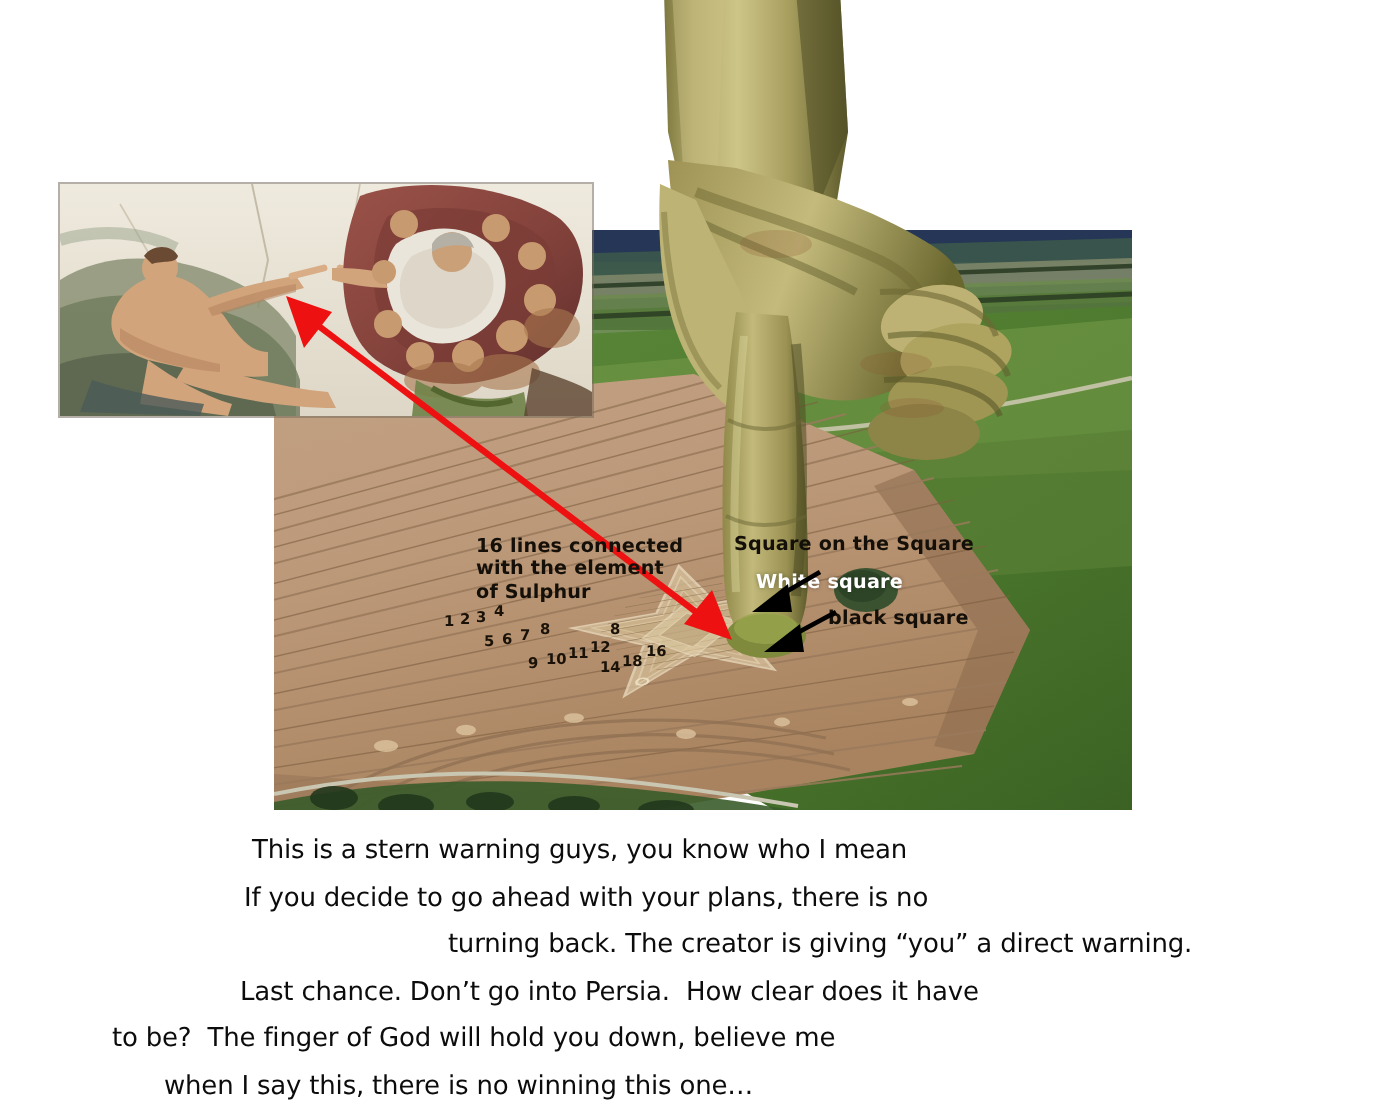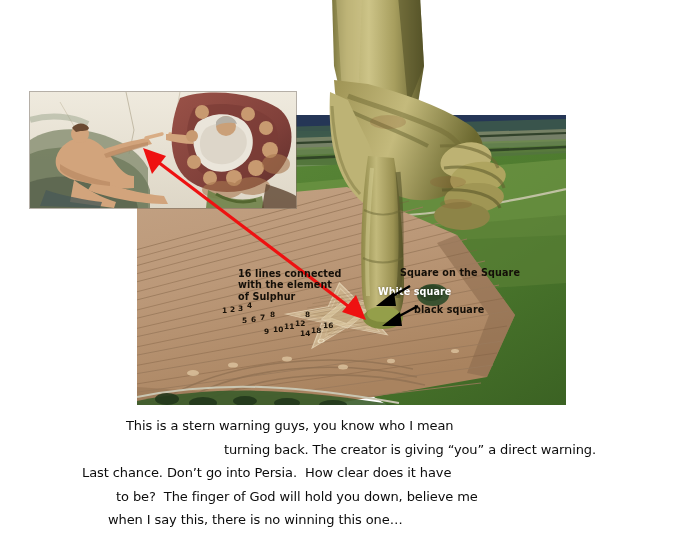--- a/index.html
+++ b/index.html
@@ -23,42 +23,42 @@
 
   
   .redarrow{position:absolute;left:130px;top:138px;width:250px;height:195px;}
 
   
   .fld{position:absolute;color:#140f08;font-size:9.6px;line-height:11.4px;
        font-weight:700;letter-spacing:.1px;white-space:pre;}
   .fld.white{color:#ffffff;text-shadow:0 0 2px rgba(0,0,0,.35);}
 
   .lbl-16{left:238px;top:268px;}
-  .lbl-sq{left:400px;top:267px;}
+  .lbl-sq{left:367px;top:267px;}
   .lbl-ws{left:378px;top:286px;}
   .lbl-bs{left:414px;top:304px;}
 
   .nums{position:absolute;left:222px;top:300px;width:130px;height:42px;}
   .nums span{position:absolute;font-size:7.4px;font-weight:700;color:#1a1208;
              font-family:"DejaVu Sans","Liberation Sans",sans-serif;}
 
   .blackarrows{position:absolute;left:372px;top:284px;width:70px;height:50px;}
 
   
   .caption{position:absolute;left:0px;top:414px;width:700px;
            font-size:13px;line-height:23.6px;color:#0c0c0c;
            font-family:"DejaVu Sans","Liberation Sans",sans-serif;
            text-align:center;letter-spacing:-.1px;}
   .caption .l{display:block;white-space:pre;}
   .caption .l1{text-align:left;padding-left:126px;}
   .caption .l2{text-align:left;padding-left:122px;}
   .caption .l3{text-align:center;padding-left:120px;}
-  .caption .l4{text-align:left;padding-left:82px;}
-  .caption .l5{text-align:left;padding-left:116px;}
-  .caption .l6{text-align:left;padding-left:108px;}
+  .caption .l4{text-align:left;padding-left:120px;}
+  .caption .l5{text-align:left;padding-left:56px;}
+  .caption .l6{text-align:left;padding-left:82px;}
 </style>
 </head>
 <body>
 
 <div class="stage">
 
   <div class="aerial">
     <svg width="429" height="290" viewBox="0 0 429 290" xmlns="http://www.w3.org/2000/svg">
       <defs>
         <linearGradient id="soil" x1="0" y1="0" x2="0.4" y2="1">
@@ -404,19 +404,20 @@
       </g>
       <g>
         <line x1="46" y1="22" x2="20" y2="36" stroke="#000" stroke-width="2.4"></line>
         <polygon points="10,42 28,28 30,42" fill="#000"></polygon>
       </g>
     </svg>
   </div>
 
   <div class="caption">
     <span class="l l1">This is a stern warning guys, you know who I mean</span>
+    <span class="l l2">If you decide to go ahead with your plans, there is no</span>
     <span class="l l3">turning back. The creator is giving “you” a direct warning.</span>
     <span class="l l4">Last chance. Don’t go into Persia.  How clear does it have</span>
     <span class="l l5">to be?  The finger of God will hold you down, believe me</span>
     <span class="l l6">when I say this, there is no winning this one…</span>
   </div>
 
 </div>
 
 </body></html>

